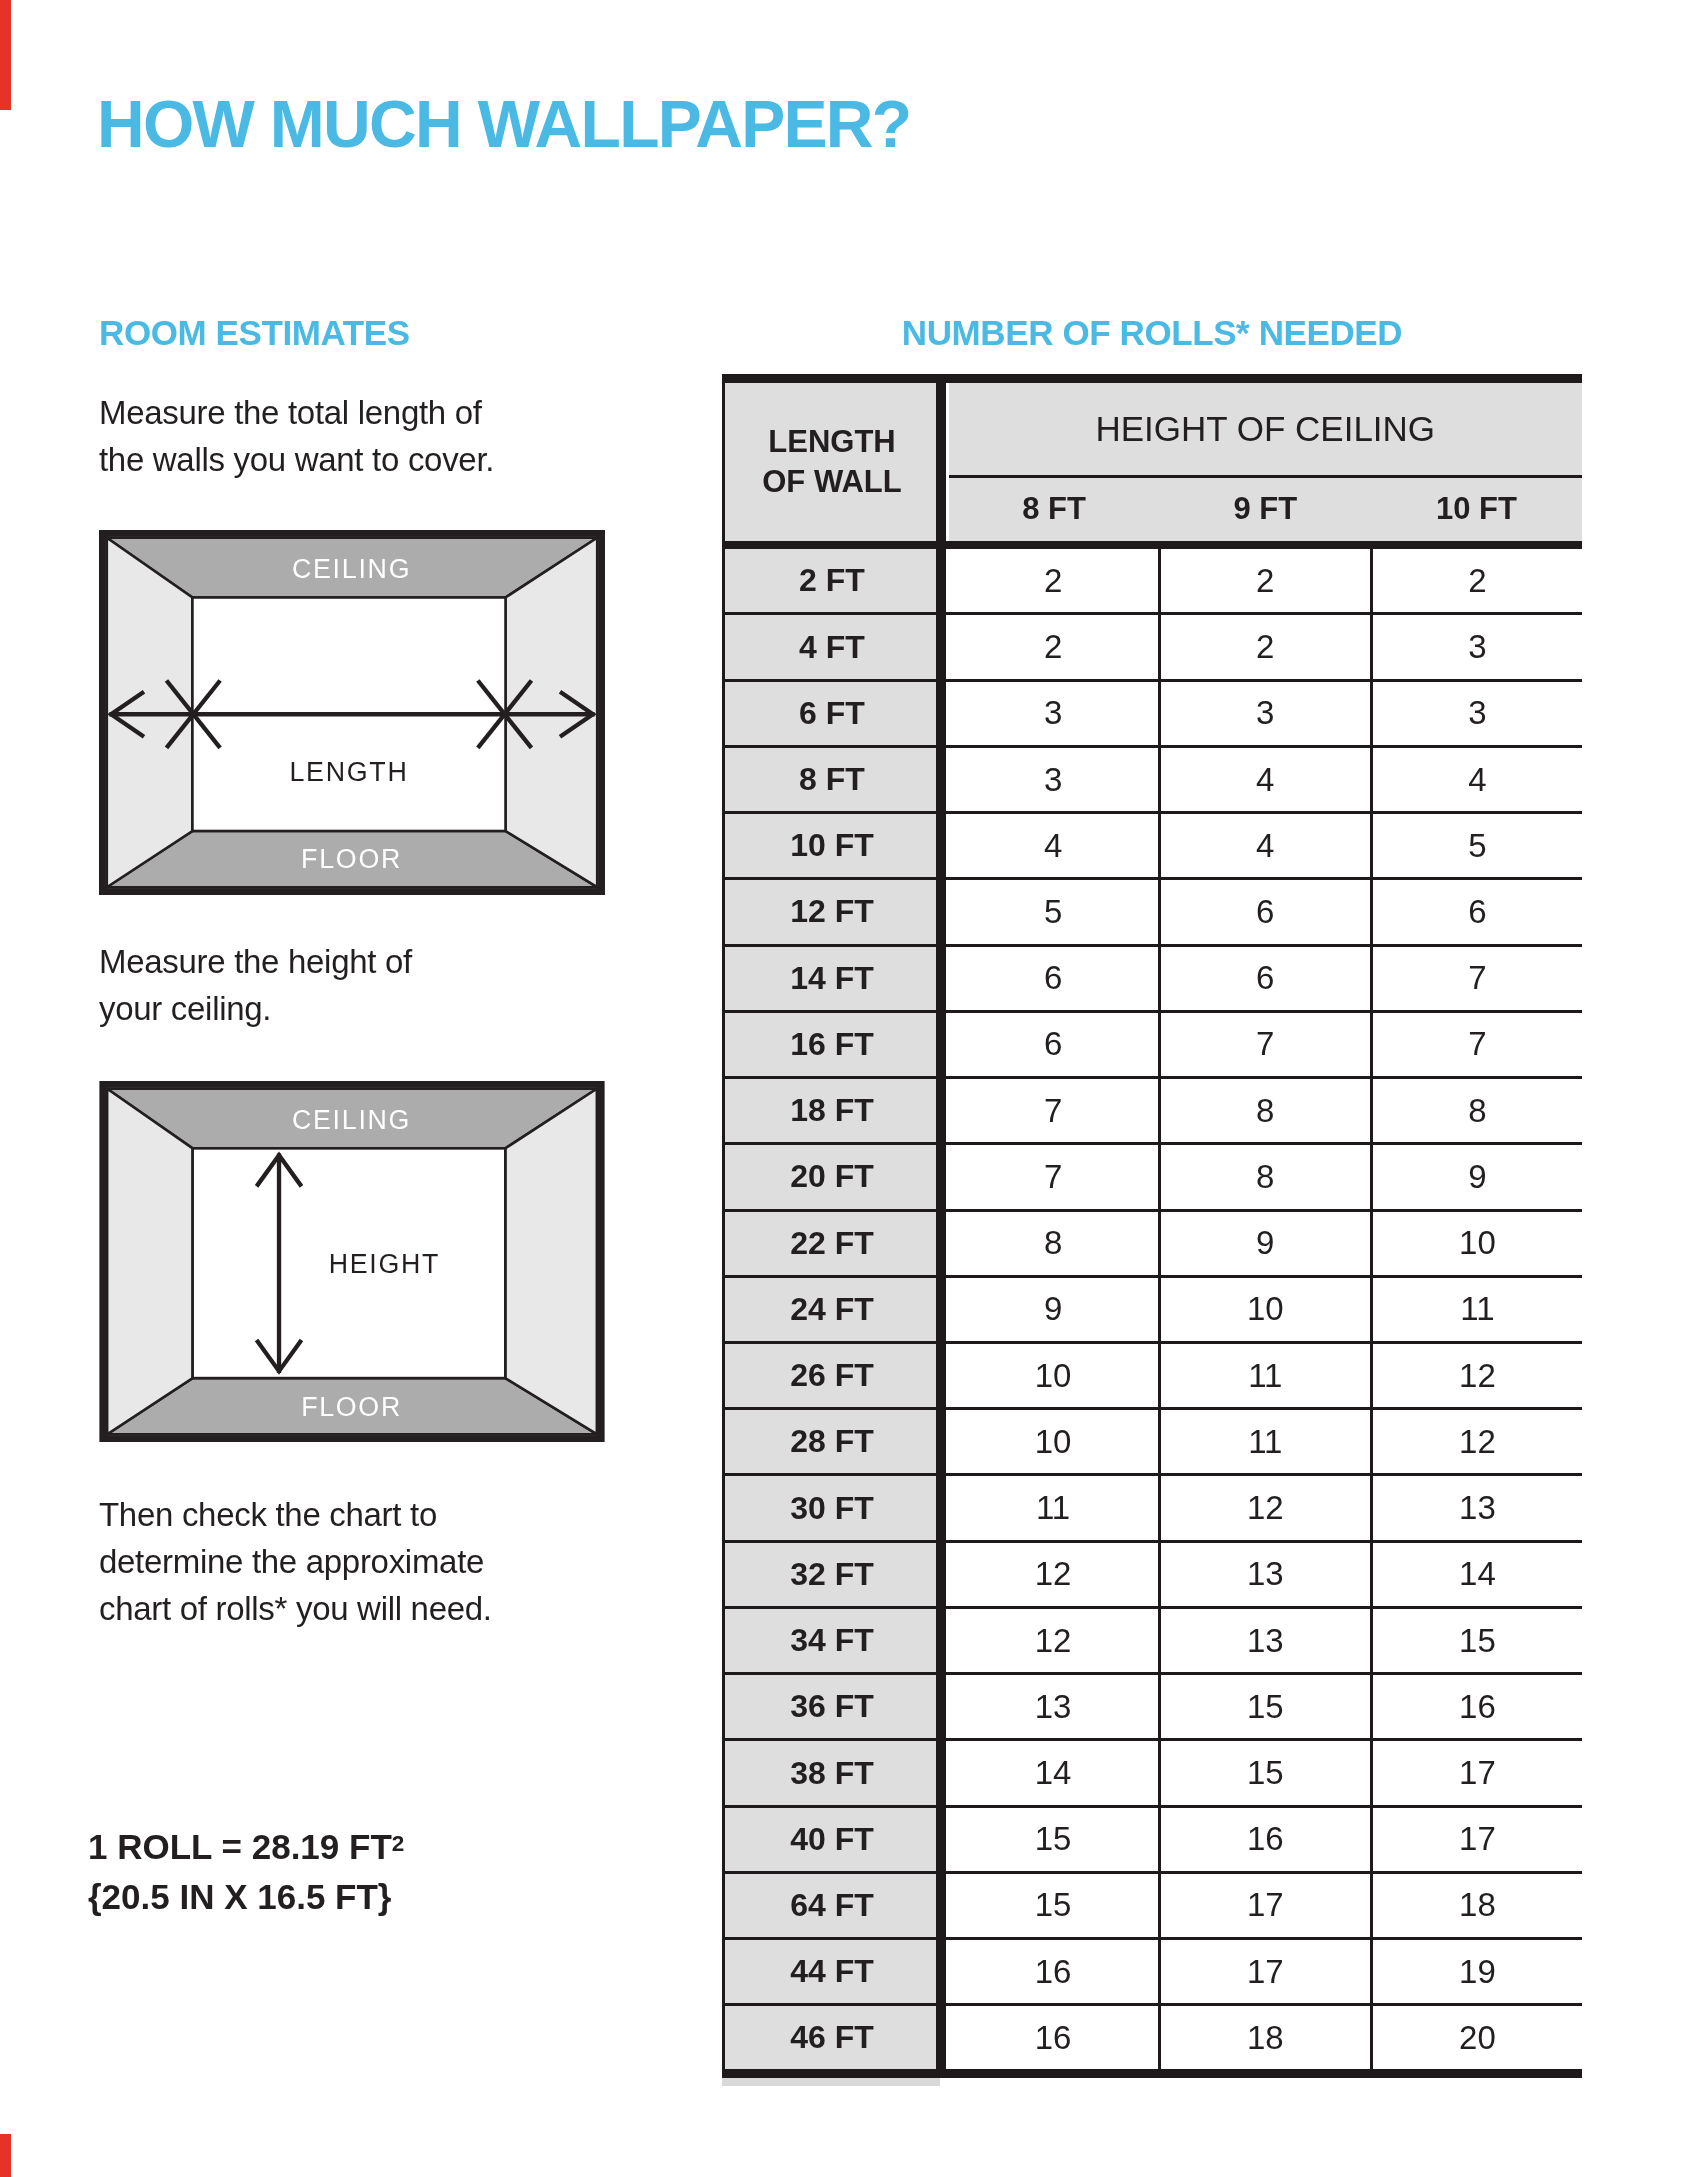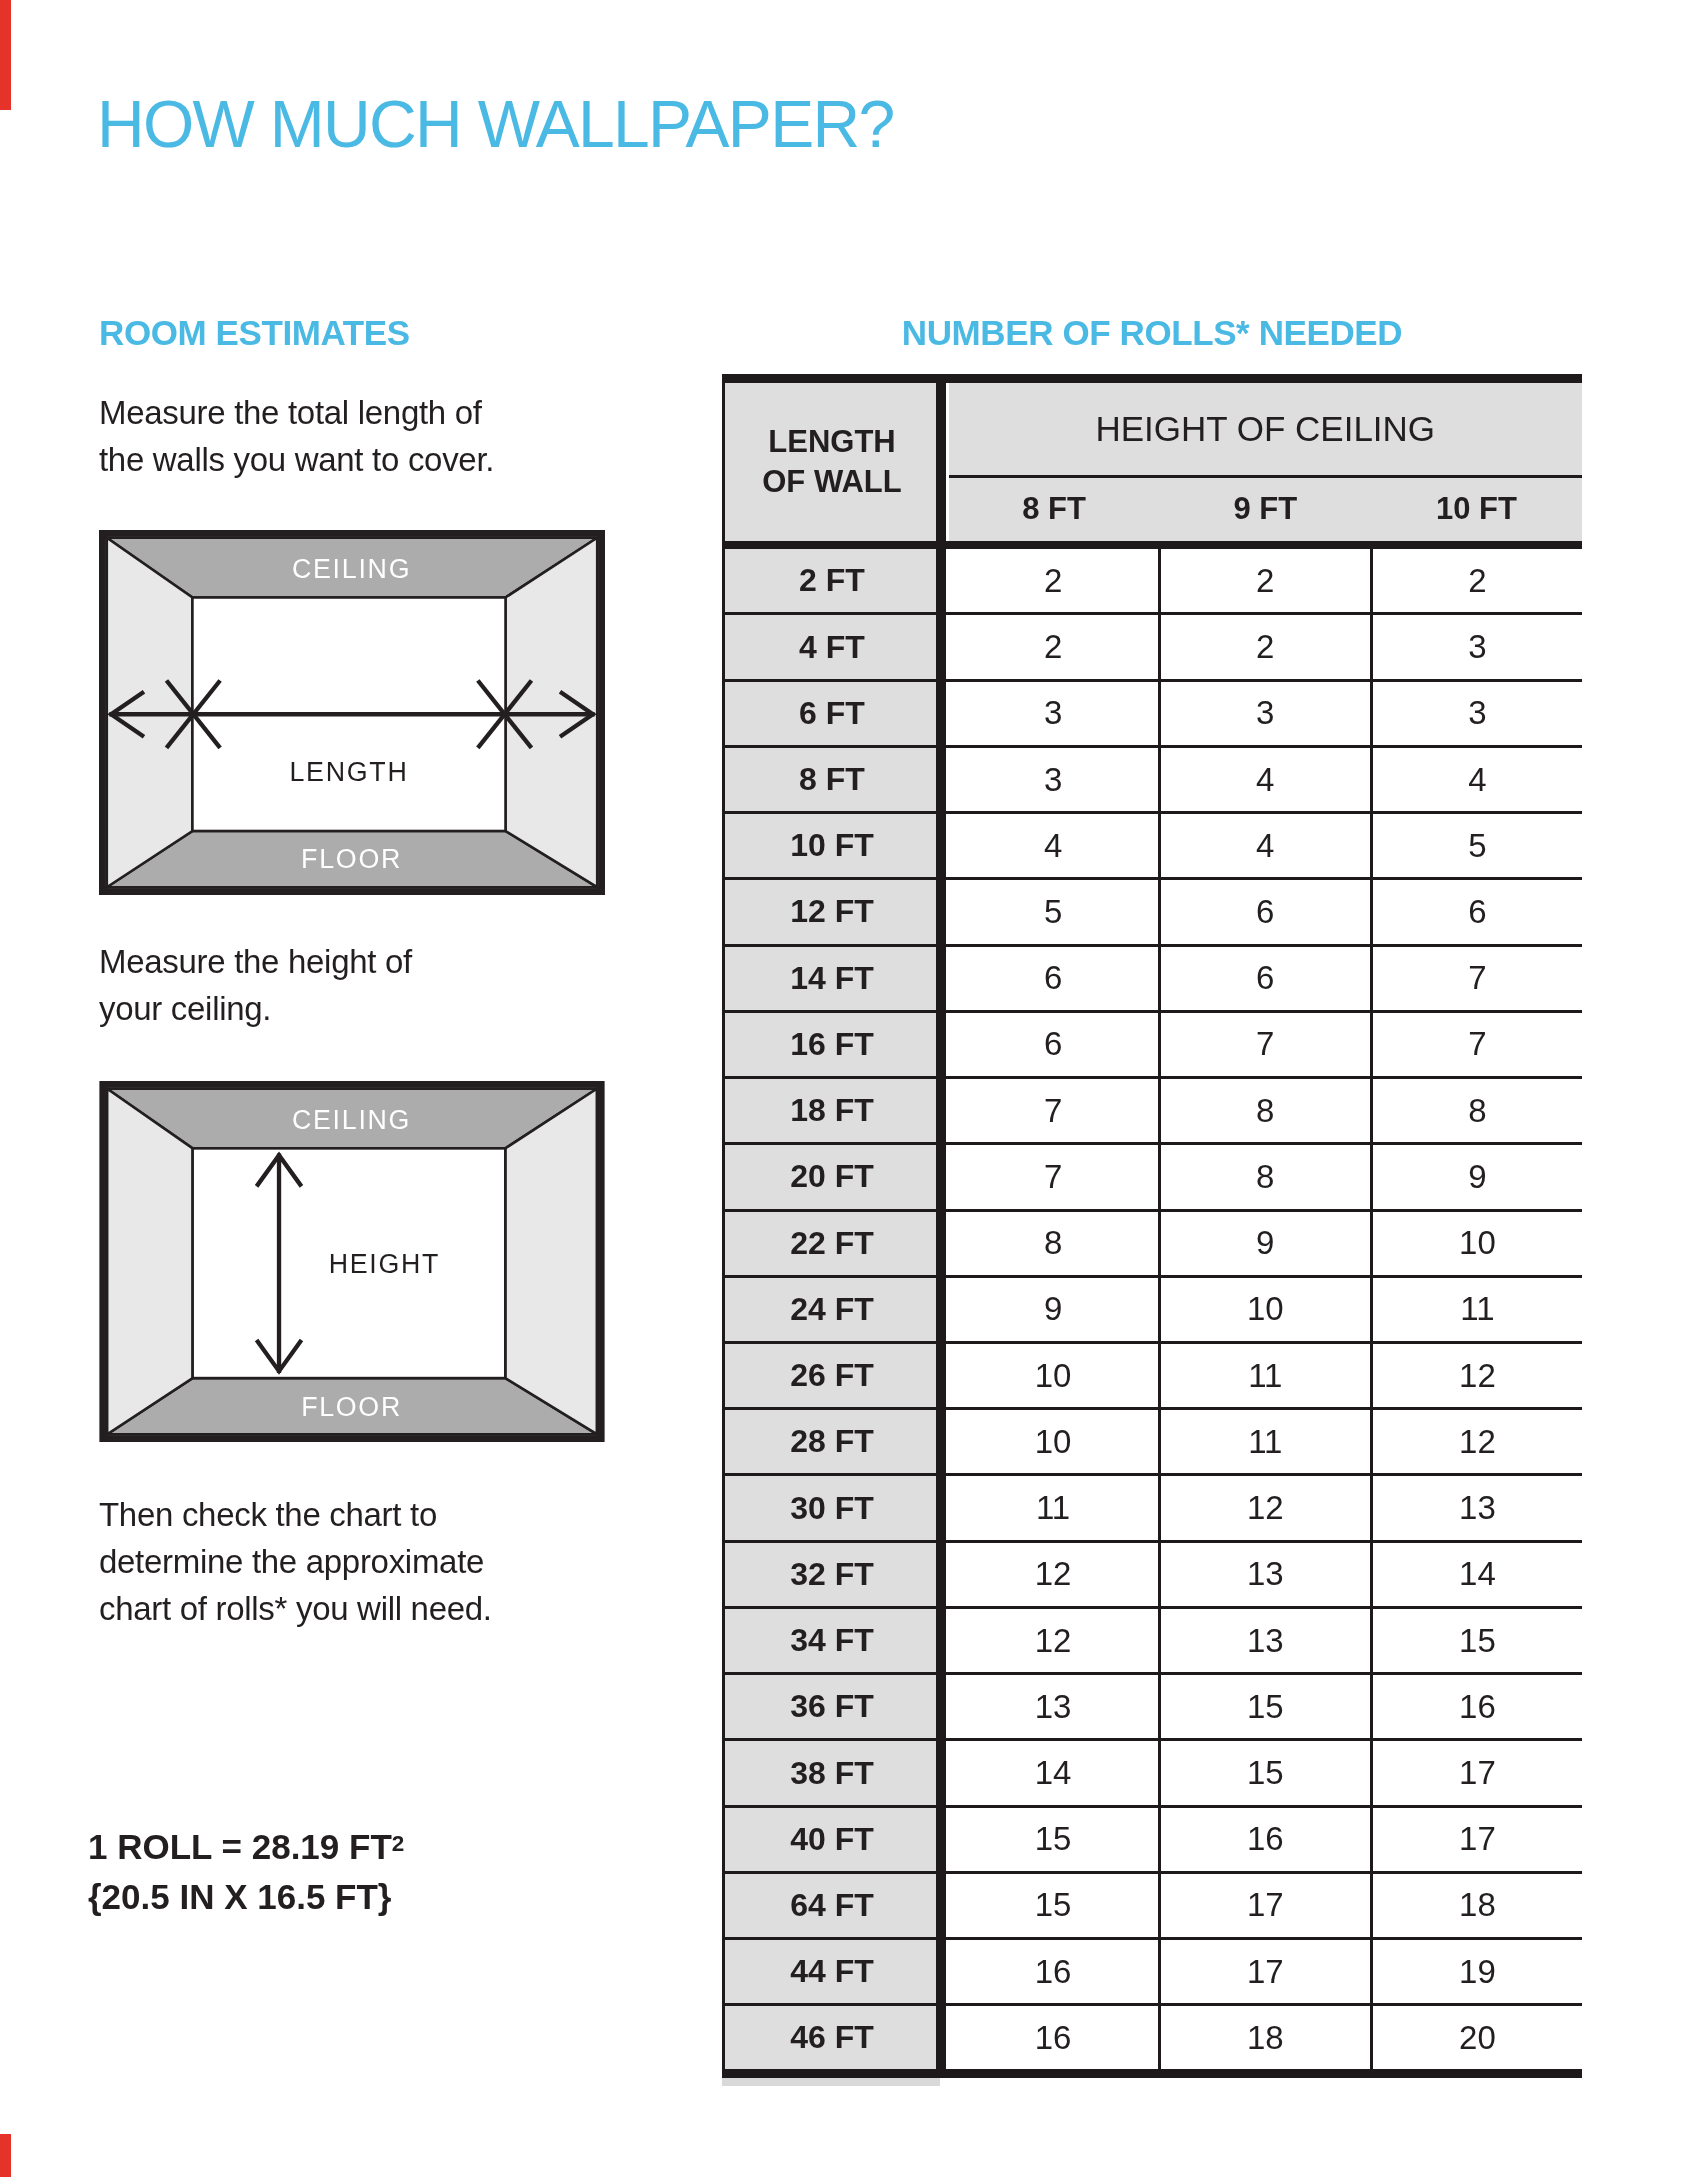--- a/index.html
+++ b/index.html
@@ -6,21 +6,21 @@
     --accent:#4ab9e3; --ink:#231f20; --line:#1e1a1b;
     --tbl-gray:#dedede; --band-gray:#acacac; --wall-gray:#e8e8e8; --red:#e5332a;
   }
   html,body{margin:0;padding:0;background:#fff;}
   .page{position:relative;width:1683px;height:2177px;background:#fff;overflow:hidden;
         font-family:"Liberation Sans","DejaVu Sans",sans-serif;color:var(--ink);}
   .bleed{position:absolute;left:0;width:11.2px;background:var(--red);}
   .bleed-top{top:0;height:110px;}
   .bleed-bottom{bottom:0;height:43px;}
   .title{position:absolute;left:97px;top:86px;margin:0;color:var(--accent);
-         font-size:66px;font-weight:400;letter-spacing:-1.7px;white-space:nowrap;}
+         font-size:66px;font-weight:700;letter-spacing:-1.7px;white-space:nowrap;}
   .blue-h{position:absolute;margin:0;color:var(--accent);font-size:35px;font-weight:bold;
           letter-spacing:-0.4px;white-space:nowrap;}
   .h-room{left:99px;top:313px;}
   .h-rolls{left:722px;top:313px;width:860px;text-align:center;}
   .body-text{position:absolute;left:99px;font-size:33px;line-height:47px;letter-spacing:-0.3px;}
   .p1{top:389px;} .p2{top:938px;} .p3{top:1491px;}
   .note{position:absolute;left:98px;top:1712px;font-size:35px;font-weight:bold;line-height:48px;}
   .note .indent{padding-left:19px;}
   .rolleq{position:absolute;left:88px;top:1819px;font-size:35px;font-weight:bold;line-height:50px;}
   .sup{font-size:22.5px;vertical-align:7.8px;font-weight:bold;}

